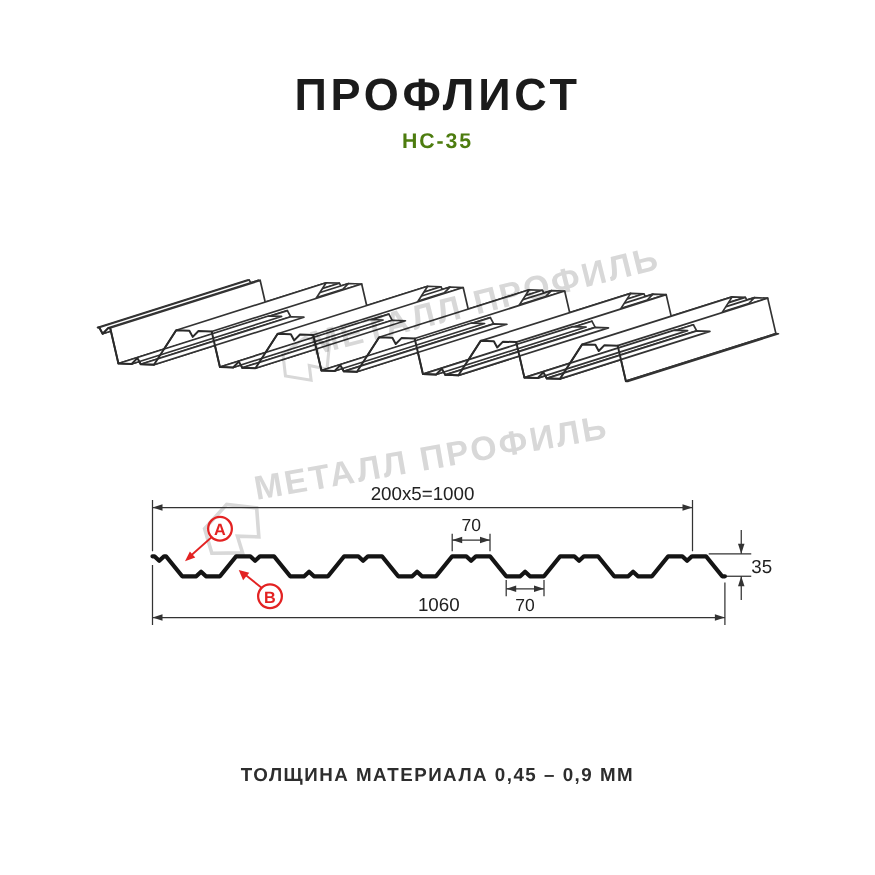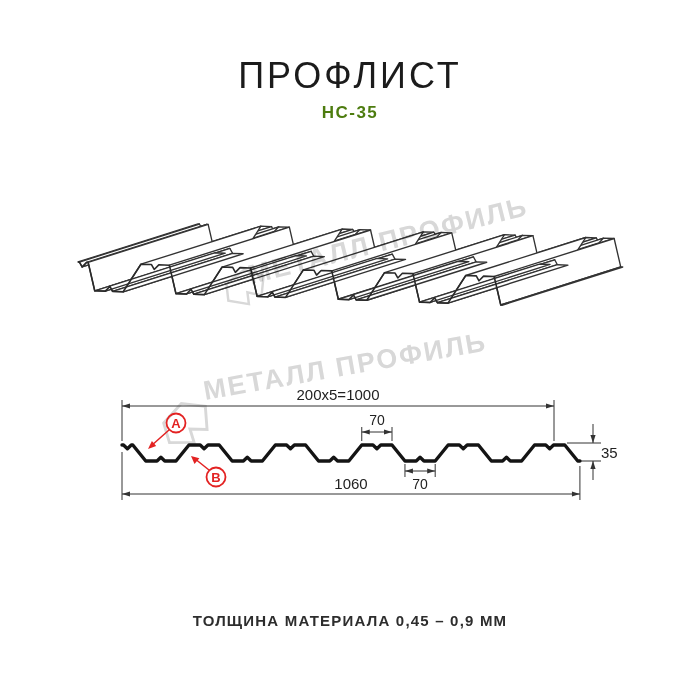--- a/index.html
+++ b/index.html
@@ -1,20 +1,20 @@
 <!DOCTYPE html>
 <html><head>
 <meta charset="utf-8">
 <style>
   html,body{margin:0;padding:0;}
   body{width:700px;height:700px;position:relative;background:#ffffff;overflow:hidden;
        font-family:"Liberation Sans", sans-serif;}
   .page{position:absolute;inset:0;}
   .title{position:absolute;left:0;top:55px;width:700px;text-align:center;
-         font-size:36px;font-weight:400;letter-spacing:3px;color:#1b1b1b;margin:0;}
+         font-size:36px;font-weight:700;letter-spacing:3px;color:#1b1b1b;margin:0;}
   .subtitle{position:absolute;left:0;top:103px;width:700px;text-align:center;
          font-size:17px;font-weight:700;letter-spacing:1.5px;color:#4d7c0f;}
   .footer{position:absolute;left:0;top:612px;width:700px;text-align:center;
          font-size:15px;font-weight:600;letter-spacing:1.2px;color:#2d2d2d;}
   svg{position:absolute;overflow:visible;}
   #sheet3d{left:55px;top:178px;}
   #section{left:95px;top:385px;}
   .wm{position:absolute;color:#d8d8d8;mix-blend-mode:multiply;pointer-events:none;}
   .wm-text{font-weight:700;font-size:27px;letter-spacing:2px;white-space:nowrap;line-height:1;
            transform-origin:left bottom;}

